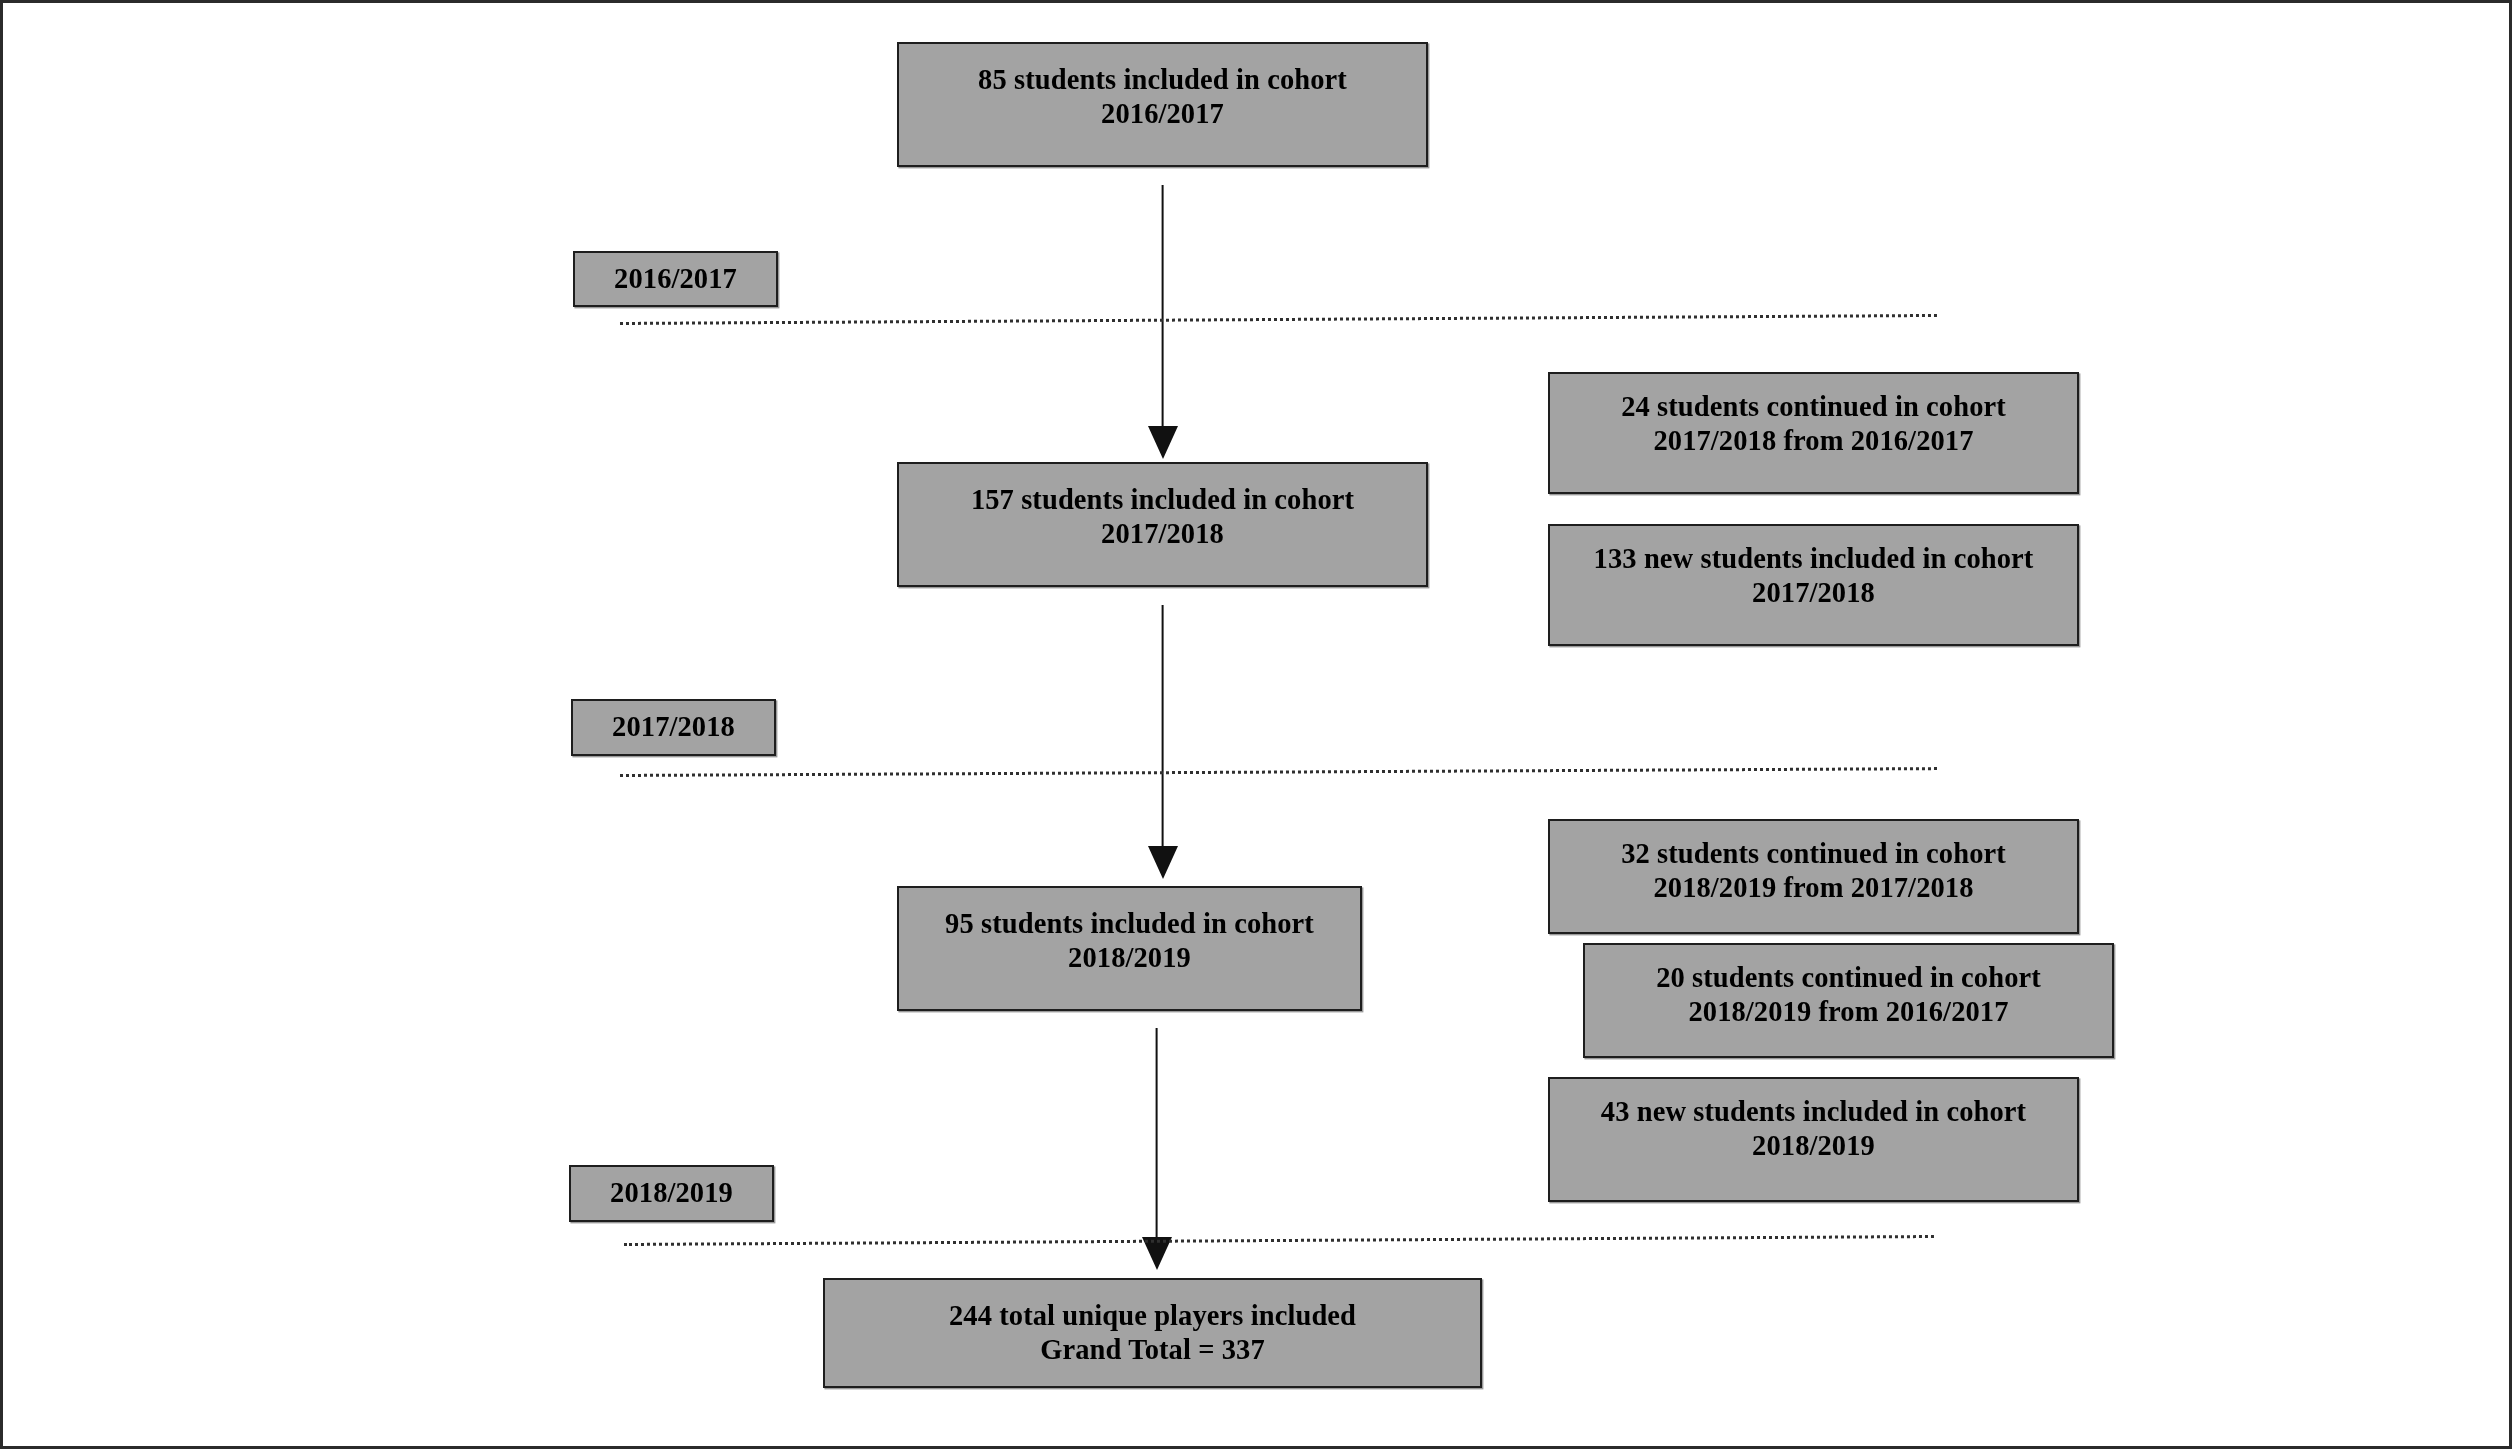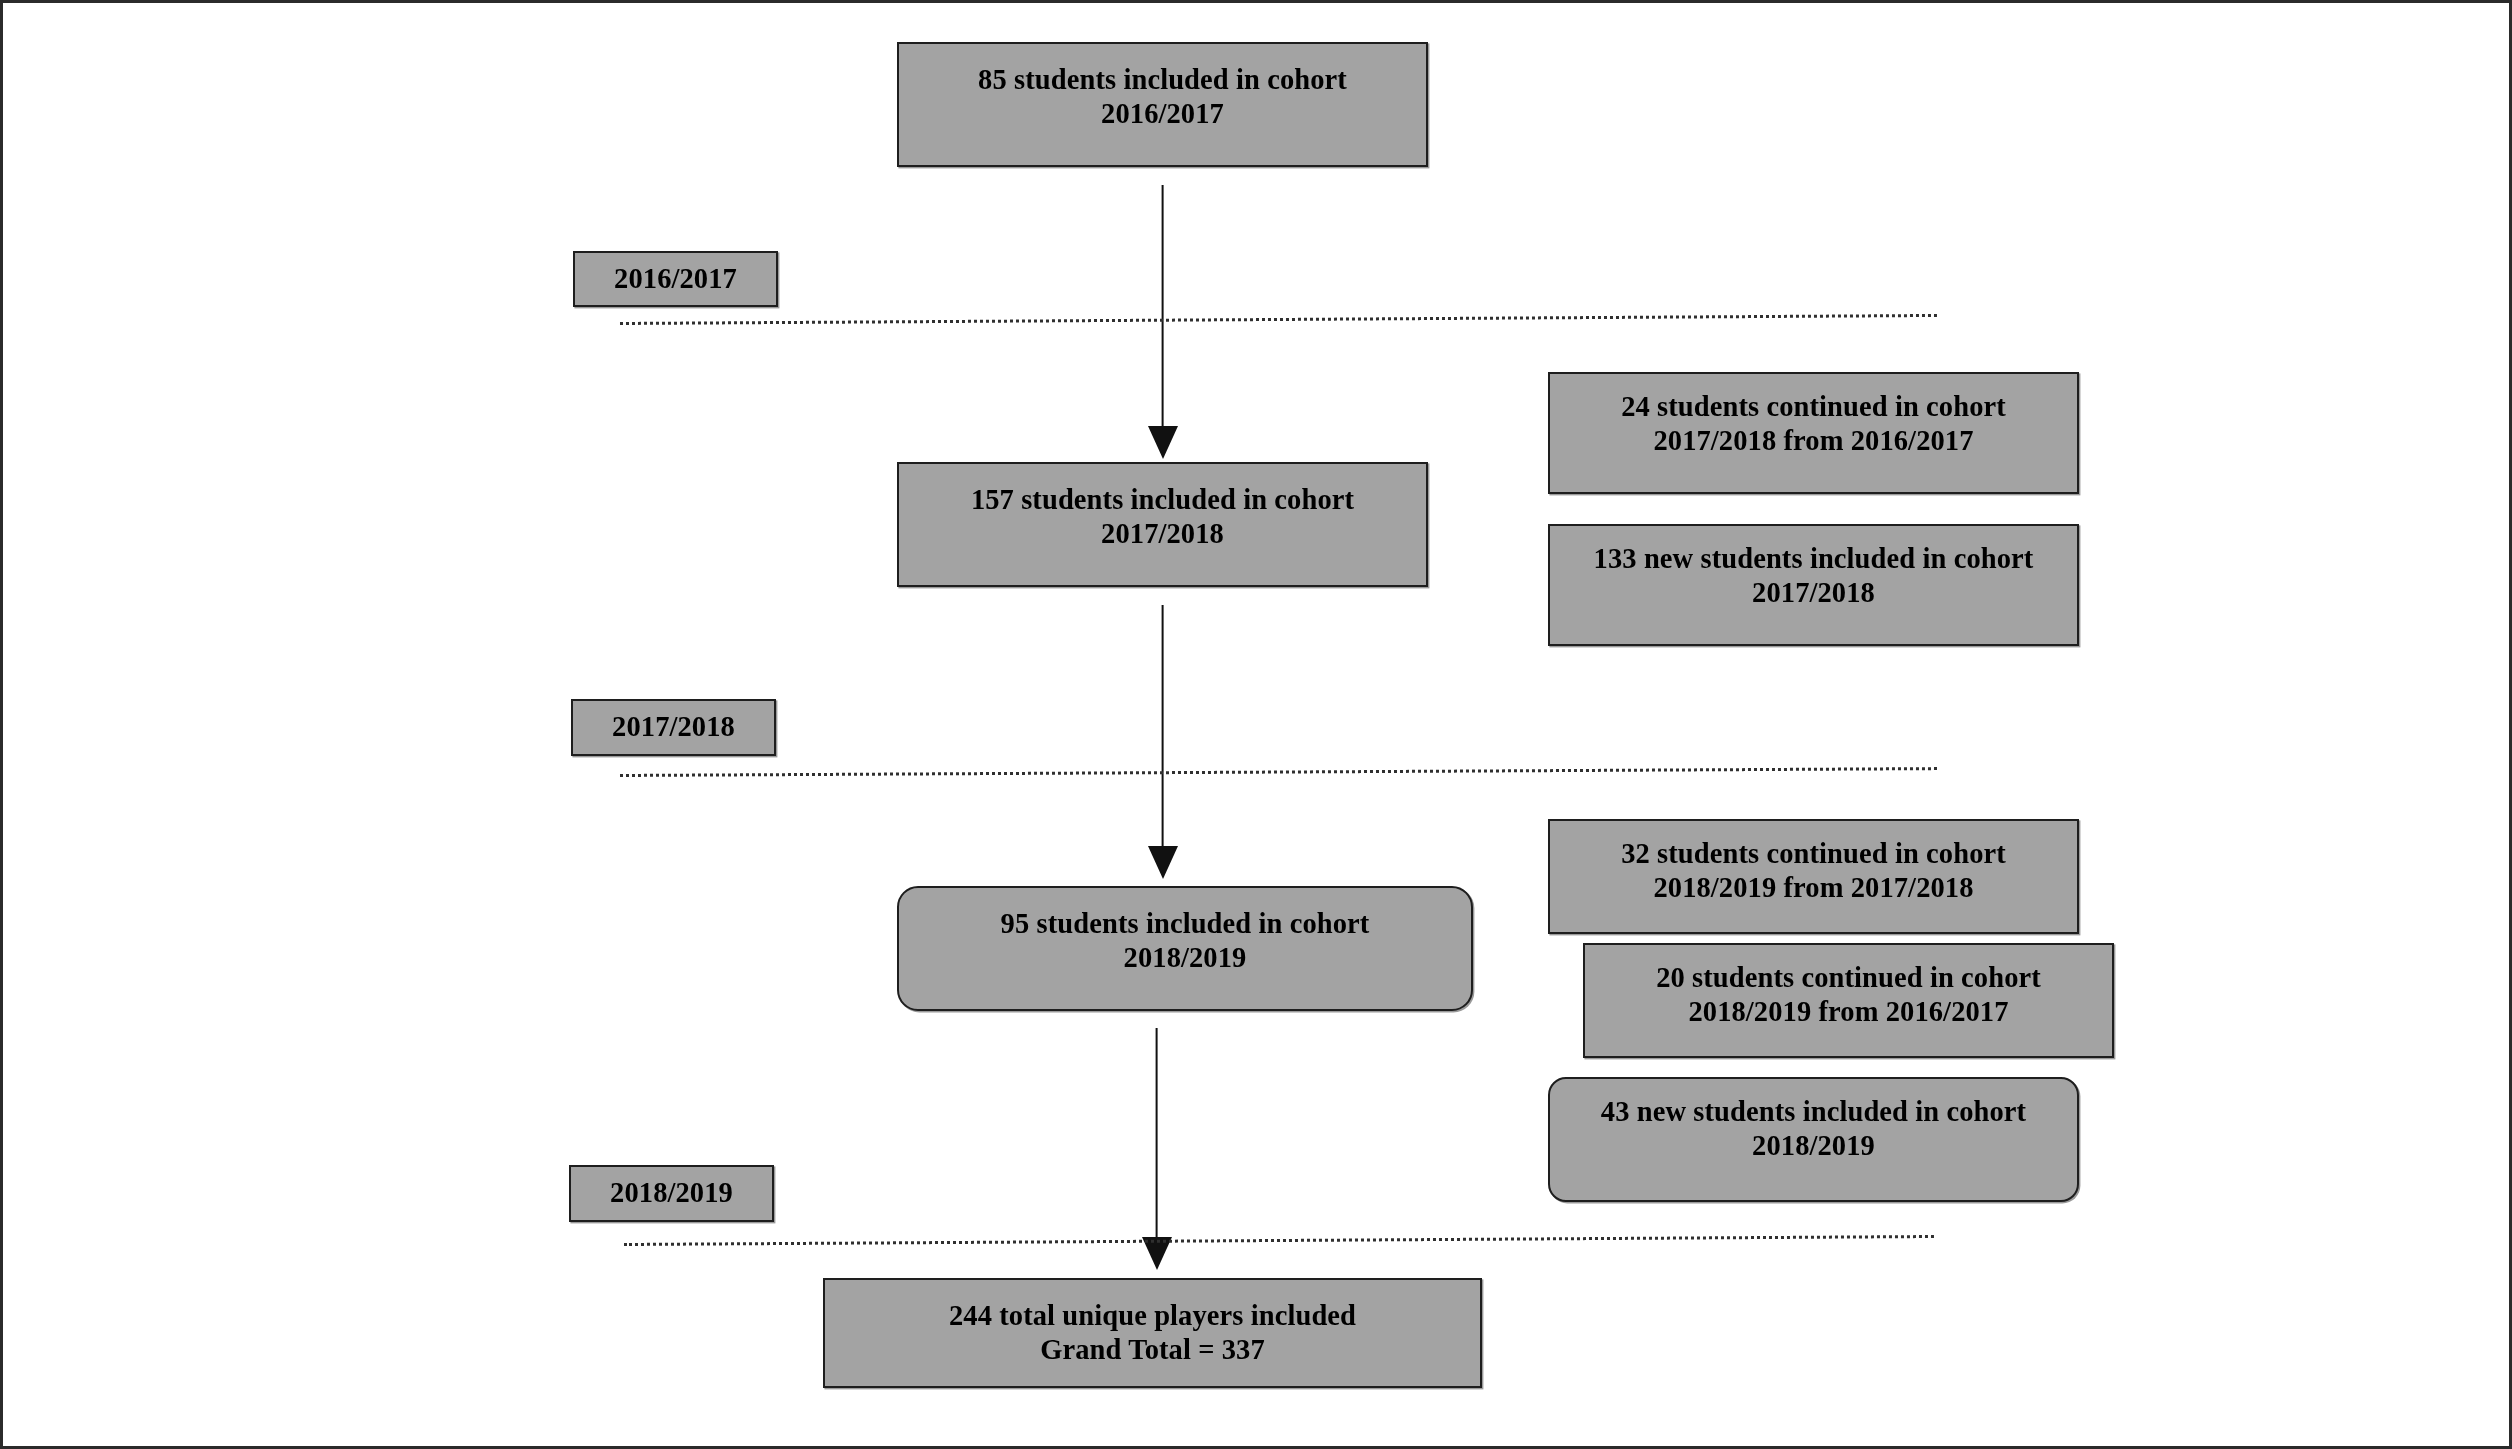--- a/index.html
+++ b/index.html
@@ -147,26 +147,26 @@
     <div class="box side-box" style="left:1545px; top:816px; width:531px; height:115px;">
       <span class="txt">32 students continued in cohort
 2018/2019 from 2017/2018</span>
     </div>
 
     <div class="box side-box" style="left:1545px; top:940px; width:531px; height:115px;margin-left:35px;">
       <span class="txt">20 students continued in cohort
 2018/2019 from 2016/2017</span>
     </div>
 
-    <div class="box side-box" style="left:1545px; top:1074px; width:531px; height:125px;border-radius:18px;">
+    <div class="box side-box" style="left:1545px; top:1074px; width:531px; height:125px;">
       <span class="txt">43 new students included in cohort
 2018/2019</span>
     </div>
 
-    <div class="box main-box" style="left:894px; top:883px; width:576px; height:125px;border-radius:21px;">
+    <div class="box main-box" style="left:894px; top:883px; width:465px; height:125px;">
       <span class="txt">95 students included in cohort
 2018/2019</span>
     </div>
 
     <div class="arrow" style="left:1132px; top:1025px; width:43px; height:242px;">
       <div class="stem"></div>
       <div class="head"></div>
     </div>
 
     <div class="box year-box" style="left:566px; top:1162px; width:205px; height:57px;">

